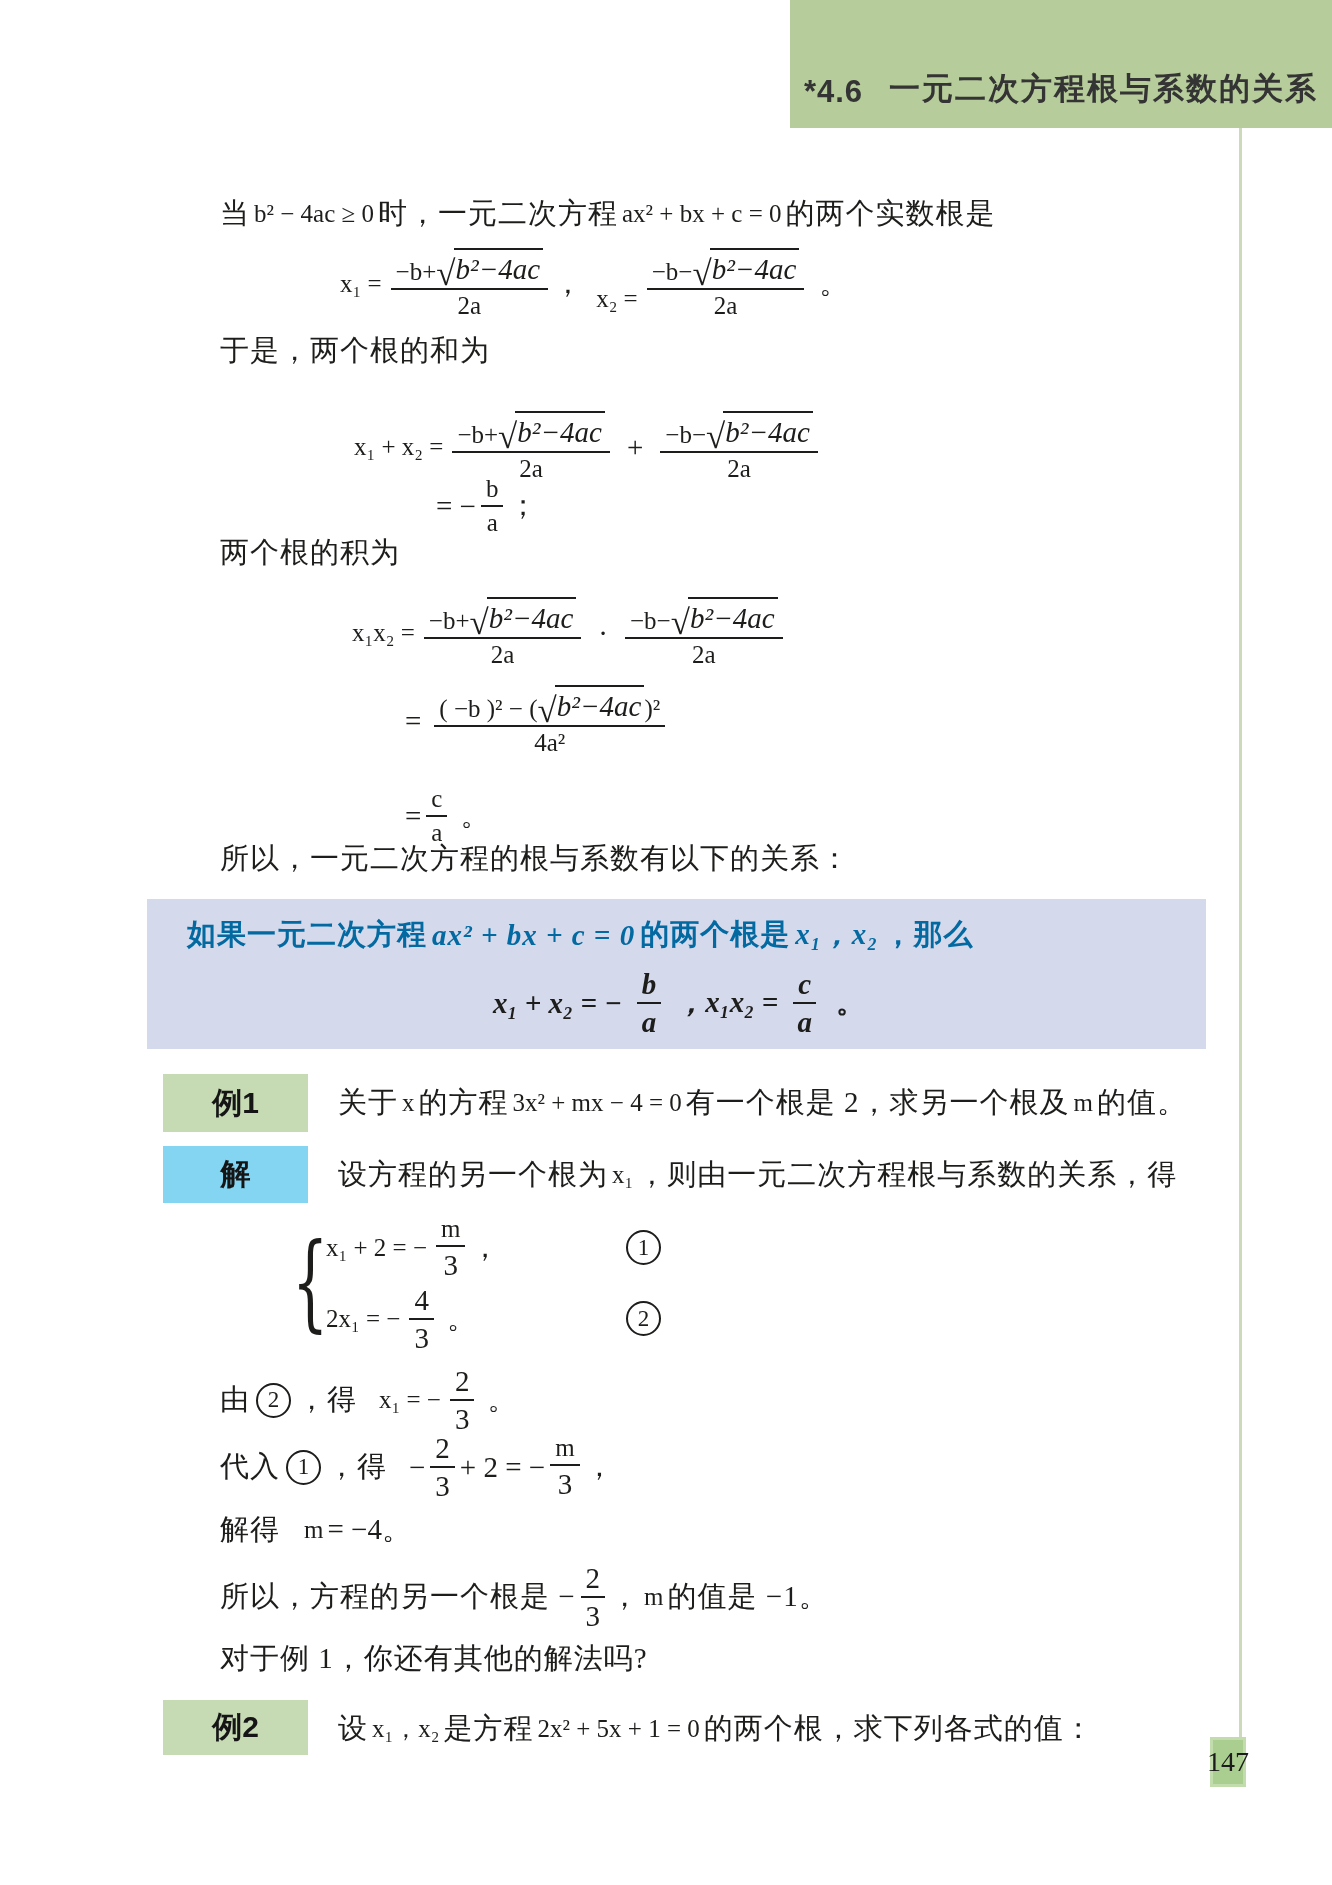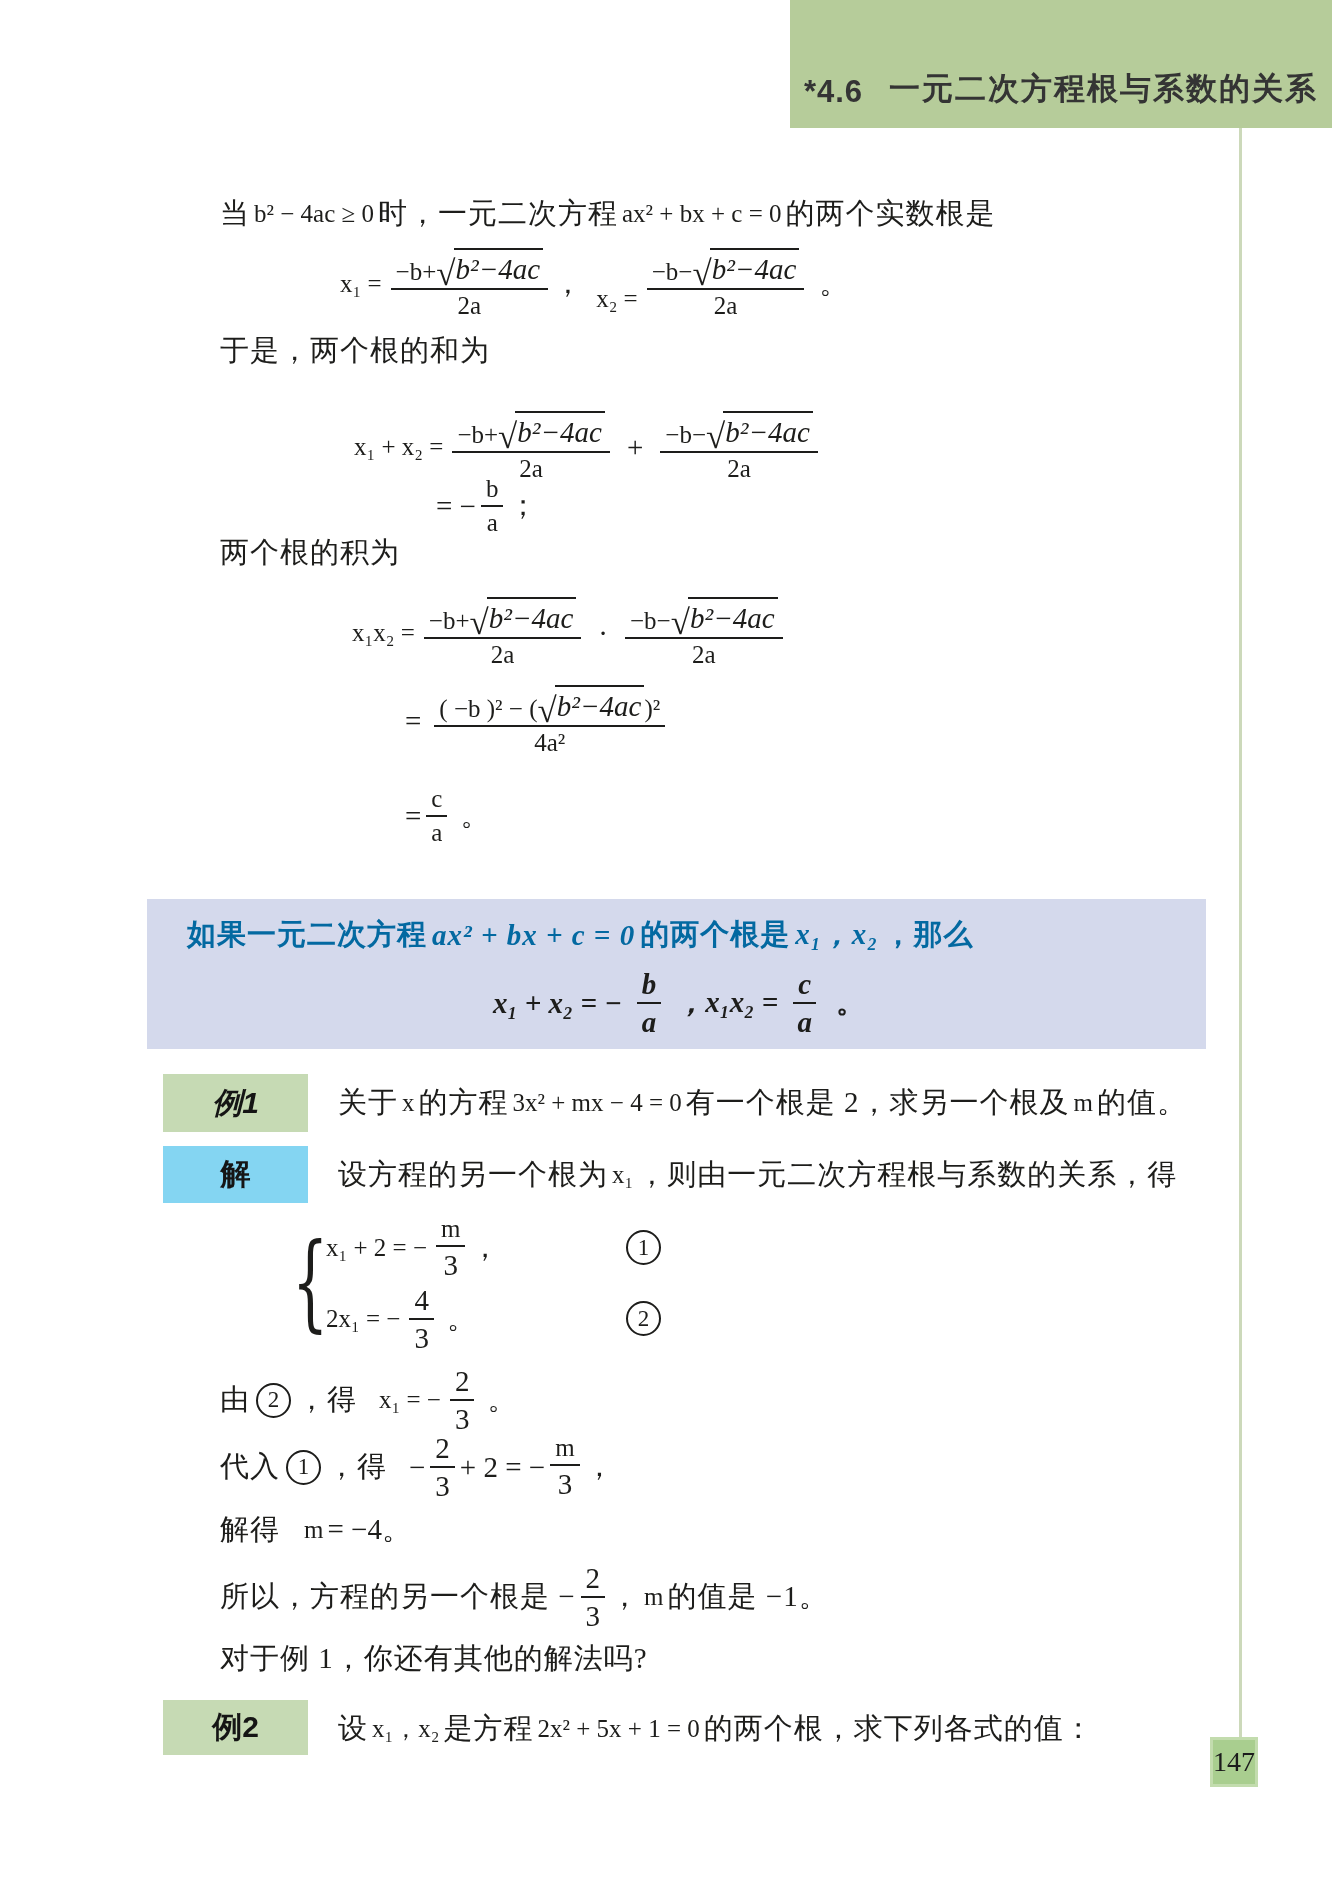--- a/index.html
+++ b/index.html
@@ -13,21 +13,21 @@
 
   .header-bar { position:absolute; left:790px; top:0; width:542px; height:128px;
     background:var(--header-green); display:flex; align-items:flex-end; justify-content:center;
     padding-bottom:18px; box-sizing:border-box;
     font-family:"Liberation Sans","DejaVu Sans",sans-serif; font-weight:600; font-size:31px; color:#343434; }
   .header-bar .sec-num { margin-right:26px; letter-spacing:1px; }
   .header-bar .sec-title { letter-spacing:2px; }
 
   .v-rule { position:absolute; left:1239px; top:128px; width:3px; height:1609px; background:var(--rule-green); }
 
-  .pagenum-box { position:absolute; left:1210px; top:1737px; width:48px; height:50px;
+  .pagenum-box { position:absolute; left:1210px; top:1737px; width:36px; height:50px;
     background:var(--pagenum-green); border:3px solid var(--pagenum-border); box-sizing:border-box;
     display:flex; align-items:center; justify-content:center; font-size:28px; color:#1c1c1c; }
 
   .line { position:absolute; display:flex; align-items:center; white-space:nowrap; color:var(--text); }
   .cn { font-size:29px; letter-spacing:1px; }
   .mi { margin:0 4px; font-size:25px; }
   .pl { font-style:normal; font-size:29px; }
   .op { margin:0 12px; font-size:29px; }
 
   .frac { display:inline-flex; flex-direction:column; align-items:center; margin:0 5px;
@@ -176,20 +176,23 @@
 
   <div class="line" style="left:405px; top:783px; height:66px;">
     <span class="pl">=</span>
     <span class="frac">
       <span class="num mi">c</span>
       <span class="den mi">a</span>
     </span>
     <span class="pl" style="margin-left:8px;">。</span>
   </div>
 
+  <div class="line" style="left:220px; top:841px; height:36px;">
+    <span class="cn">所以，一元二次方程的根与系数有以下的关系：</span>
+  </div>
 
   <div class="hl-box">
     <div class="hl-line1">
       <span>如果一元二次方程</span>
       <span class="bm">ax² + bx + c = 0</span>
       <span>的两个根是</span>
       <span class="bm">x₁，x₂</span>
       <span>，那么</span>
     </div>
     <div class="hl-line2">
@@ -200,21 +203,21 @@
       </span>
       <span class="bm">，x₁x₂ =</span>
       <span class="frac">
         <span class="num bm">c</span>
         <span class="den bm">a</span>
       </span>
       <span class="pl" style="margin-left:10px; font-weight:700;">。</span>
     </div>
   </div>
 
-  <div class="label-box green-label" style="top:1074px; height:58px;font-style:italic;">
+  <div class="label-box green-label" style="top:1074px; height:58px;">
     <span>例1</span>
   </div>
   <div class="line" style="left:338px; top:1074px; height:58px;">
     <span class="cn">关于</span>
     <span class="mi">x</span>
     <span class="cn">的方程</span>
     <span class="mi">3x² + mx − 4 = 0</span>
     <span class="cn">有一个根是 2，求另一个根及</span>
     <span class="mi">m</span>
     <span class="cn">的值。</span>

